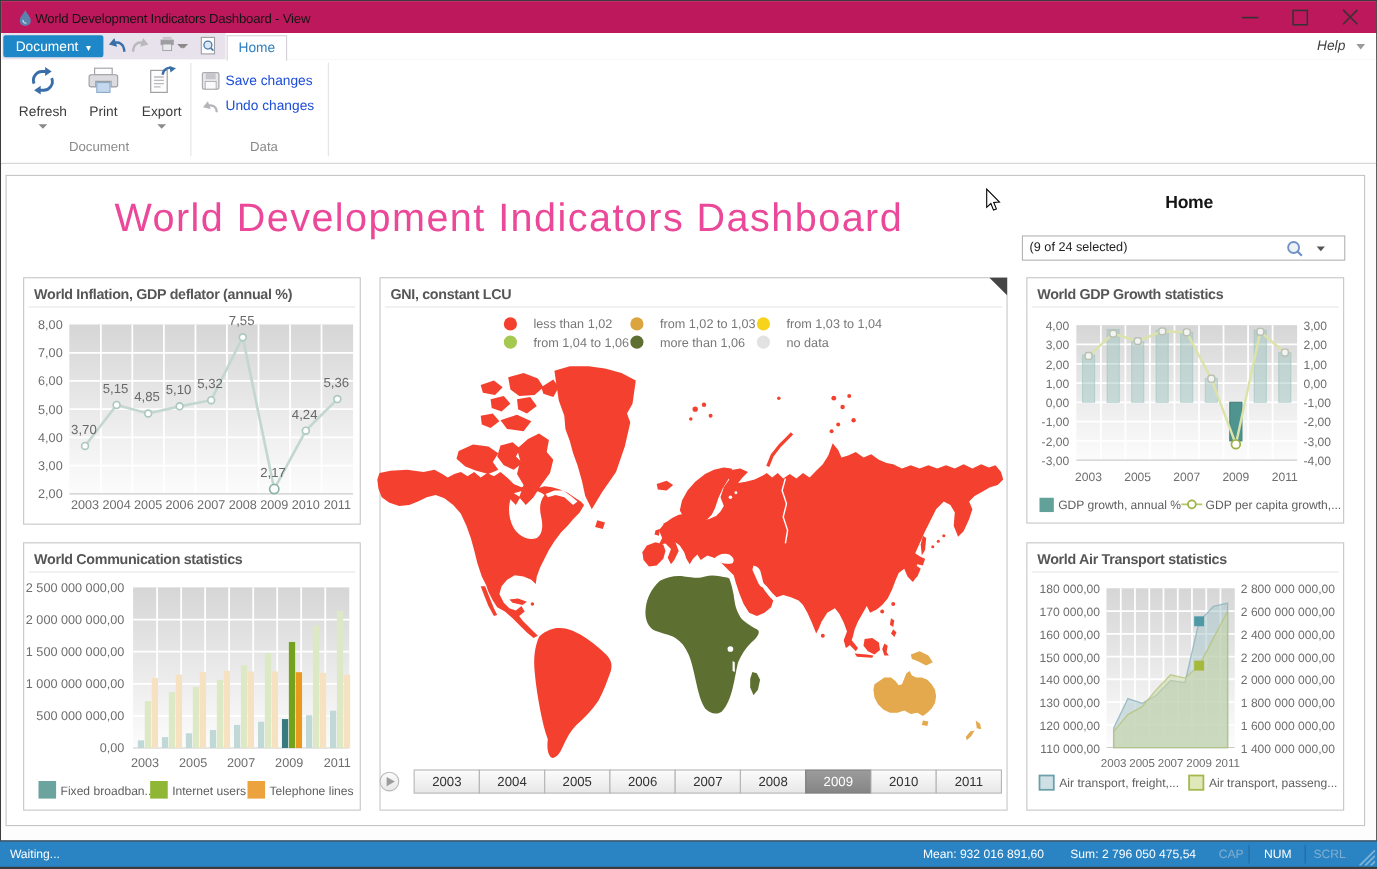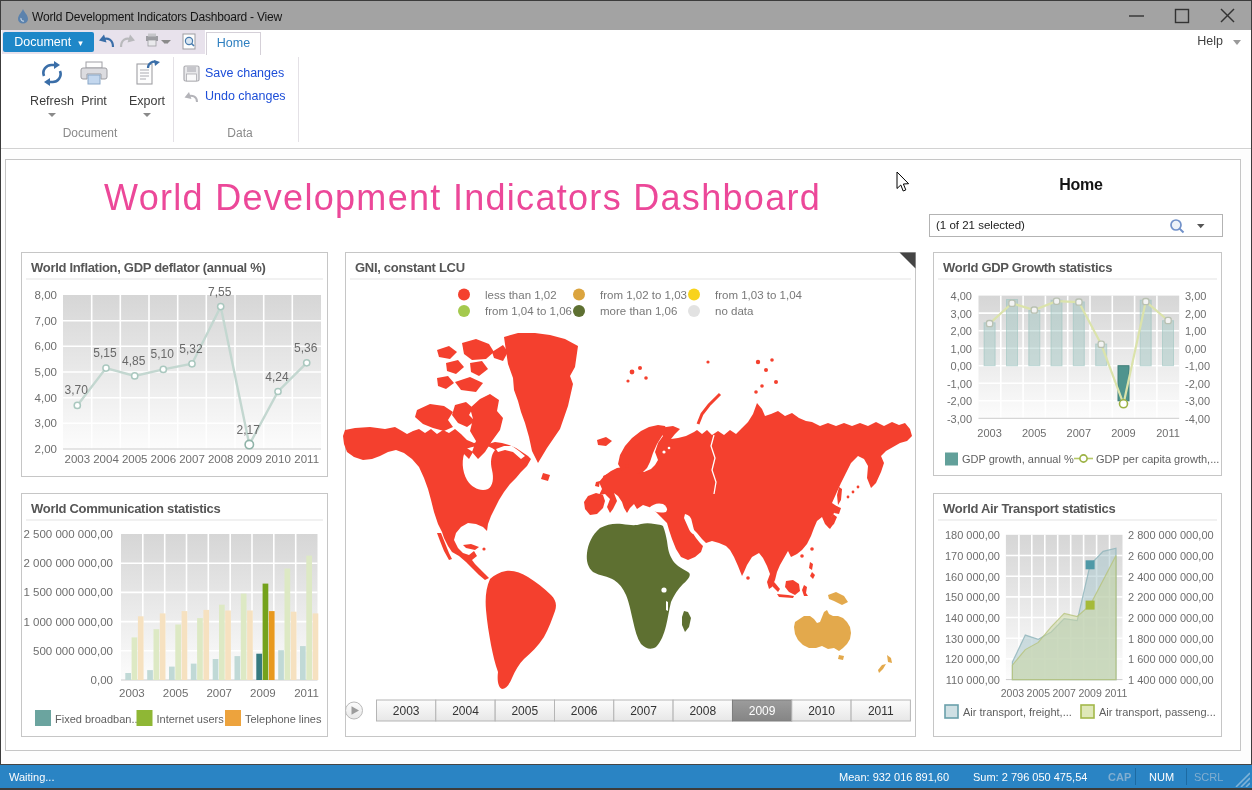--- a/index.html
+++ b/index.html
@@ -1,25 +1,25 @@
 <!DOCTYPE html>
 <html><head><meta charset="utf-8"><style>
 * {margin:0;padding:0;box-sizing:border-box;}
 html,body {width:1252px;height:790px;overflow:hidden;}
 body {font-family:"Liberation Sans",sans-serif;position:relative;background:#ffffff;}
 .abs {position:absolute;}
 #win {position:absolute;inset:0;border:1px solid #3c3c3c;border-bottom:none;background:#fff;}
-#titlebar {position:absolute;left:1px;top:1px;right:1px;height:29px;background:#a3a3a3;}
+#titlebar {position:absolute;left:1px;top:1px;right:1px;height:29px;background:#be185d;}
 #titletxt {position:absolute;left:31px;top:8.5px;font-size:12px;color:#141414;letter-spacing:-0.2px;}
 #tabrow {position:absolute;left:1px;top:30px;right:1px;height:24px;background:#ffffff;}
 #qat {position:absolute;left:1px;top:0px;width:203px;height:23.5px;background:#e8e2ec;}
 #docbtn {position:absolute;left:2px;top:1.5px;width:91px;height:20px;background:#1e87c8;border-radius:2px;color:#fff;font-size:12.5px;text-align:center;line-height:20px;}
 #hometab {position:absolute;left:205px;top:1.5px;width:55px;height:23px;background:#fff;border:1px solid #d5d0d8;border-bottom:none;color:#2e7fc0;font-size:12.5px;text-align:center;line-height:21px;z-index:2;}
 #tabline {position:absolute;left:0;right:0;top:23.5px;height:1px;background:#dddae0;}
-#help {position:absolute;right:28px;top:4px;font-size:12.5px;color:#3f3f3f;}
+#help {position:absolute;right:28px;top:4px;font-size:12.5px;color:#3f3f3f;font-style:italic;}
 #helparr {position:absolute;right:10px;top:10px;width:0;height:0;border-left:4px solid transparent;border-right:4px solid transparent;border-top:5px solid #9a9a9a;}
 #ribbon {position:absolute;left:1px;top:54px;right:1px;height:95px;background:#ffffff;border-bottom:1px solid #d2d2d2;}
 .rsep {position:absolute;top:3px;width:1px;height:85px;background:#e4e1e6;}
 .rbtn {position:absolute;top:6px;width:60px;text-align:center;font-size:12.5px;color:#3c3c3c;}
 .rbtn .ic {height:27px;margin-bottom:7px;}
 .drop {width:0;height:0;border-left:4px solid transparent;border-right:4px solid transparent;border-top:4px solid #8a8a8a;margin:5px auto 0;}
 .glabel {position:absolute;top:72px;font-size:12px;color:#8a8a8a;text-align:center;}
 .dis {position:absolute;font-size:12.5px;color:#1d4ed8;}
 #dash {position:absolute;left:1px;top:150px;right:1px;bottom:25px;background:#fdfdfd;}
 #surface {position:absolute;left:5px;top:159px;width:1236px;height:592px;background:#ffffff;border:1px solid #c5c5c5;}
@@ -76,21 +76,21 @@
    <circle cx="92" cy="10" r="3.6" fill="#dbe7f2" stroke="#4a7cae" stroke-width="1.2"></circle>
    <line x1="94.5" y1="12.5" x2="97" y2="15" stroke="#4a7cae" stroke-width="1.6"></line>
   </g>
  </svg>
  <div id="hometab">Home</div>
  <div id="tabline"></div>
  <div id="help">Help</div>
  <div id="helparr"></div>
 </div>
 <div id="ribbon">
- <div class="rbtn" style="left:21px;text-align:center;">
+ <div class="rbtn" style="left:8px;text-align:center;">
   <div class="ic"><svg width="28" height="27" viewBox="0 0 28 27">
    <path d="M6,16 A8,8 0 0 1 14,5 L17,5" stroke="#3a6ea8" stroke-width="2.6" fill="none"></path>
    <polygon points="16,1 16,9 22,5" fill="#3a6ea8"></polygon>
    <path d="M22,11 A8,8 0 0 1 14,22 L11,22" stroke="#3a6ea8" stroke-width="2.6" fill="none"></path>
    <polygon points="12,18 12,26 6,22" fill="#3a6ea8"></polygon>
   </svg></div>
   Refresh
   <div class="drop"></div>
  </div>
  <div class="rbtn" style="left:63px;text-align:center;">
@@ -128,21 +128,21 @@
  <div class="dis" style="left:204px;top:35px;">Undo changes</div>
  <div class="rsep" style="left:297px;"></div>
  <div class="glabel" style="left:39px;width:100px;">Document</div>
  <div class="glabel" style="left:189px;width:100px;">Data</div>
 </div>
 <div id="dash"></div>
 <div id="surface"></div>
 <div id="bigtitle">World Development Indicators Dashboard</div>
 <div id="yearlab">Home</div>
 <div id="combo">
- <div id="combotxt">(1 of 21 selected)</div>
+ <div id="combotxt">(9 of 24 selected)</div>
  <svg class="abs" style="right:14px;top:3px" width="40" height="17" viewBox="0 0 40 17">
   <circle cx="8" cy="7" r="5" fill="#e6edf5" fill-opacity="0.7" stroke="#7191c9" stroke-width="1.7"></circle>
   <line x1="11.6" y1="10.6" x2="15.5" y2="14.5" stroke="#7191c9" stroke-width="2"></line>
   <polygon points="29,6 36.5,6 32.7,10.3" fill="#555555"></polygon>
  </svg>
 </div>
 <svg class="abs" style="left:0;top:0" width="1252" height="790" viewBox="0 0 1252 790">
 <defs>
  <linearGradient id="pg" x1="0" y1="0" x2="0" y2="1">
   <stop offset="0" stop-color="#d6d6d6"></stop>
@@ -496,21 +496,21 @@
 <rect x="945" y="705" width="13" height="13" fill="#cfe0e4" stroke="#6aa0ab" stroke-width="1.6"></rect>
 <text x="963" y="715.5" class="leg">Air transport, freight,...</text>
 <rect x="1081" y="705" width="13" height="13" fill="#dfe8b8" stroke="#a3b84a" stroke-width="1.6"></rect>
 <text x="1099" y="715.5" class="leg">Air transport, passeng...</text>
 <path d="M897,172 L897,188.5 L900.8,185 L903.2,191 L905.8,189.9 L903.4,184 L908.6,183.7 Z" fill="#ffffff" stroke="#000000" stroke-width="1"></path>
 </svg>
 <div id="statusbar">
  <div class="st" style="left:9px;">Waiting...</div>
  <div class="st" style="left:839px;">Mean: 932 016 891,60</div>
  <div class="st" style="left:973px;">Sum: 2 796 050 475,54</div>
- <div class="stdim" style="left:1108px;font-weight:bold;">CAP</div>
+ <div class="stdim" style="left:1108px;">CAP</div>
  <div class="stsep" style="left:1135px;"></div>
  <div class="st" style="left:1149px;">NUM</div>
  <div class="stsep" style="left:1186px;"></div>
  <div class="stdim" style="left:1194px;">SCRL</div>
  <svg class="abs" style="right:2px;top:4px" width="18" height="18" viewBox="0 0 18 18">
   <line x1="4" y1="18" x2="18" y2="4" stroke="#7fb3d8" stroke-width="1.6"></line>
   <line x1="9" y1="18" x2="18" y2="9" stroke="#7fb3d8" stroke-width="1.6"></line>
   <line x1="14" y1="18" x2="18" y2="14" stroke="#7fb3d8" stroke-width="1.6"></line>
  </svg>
 </div>

